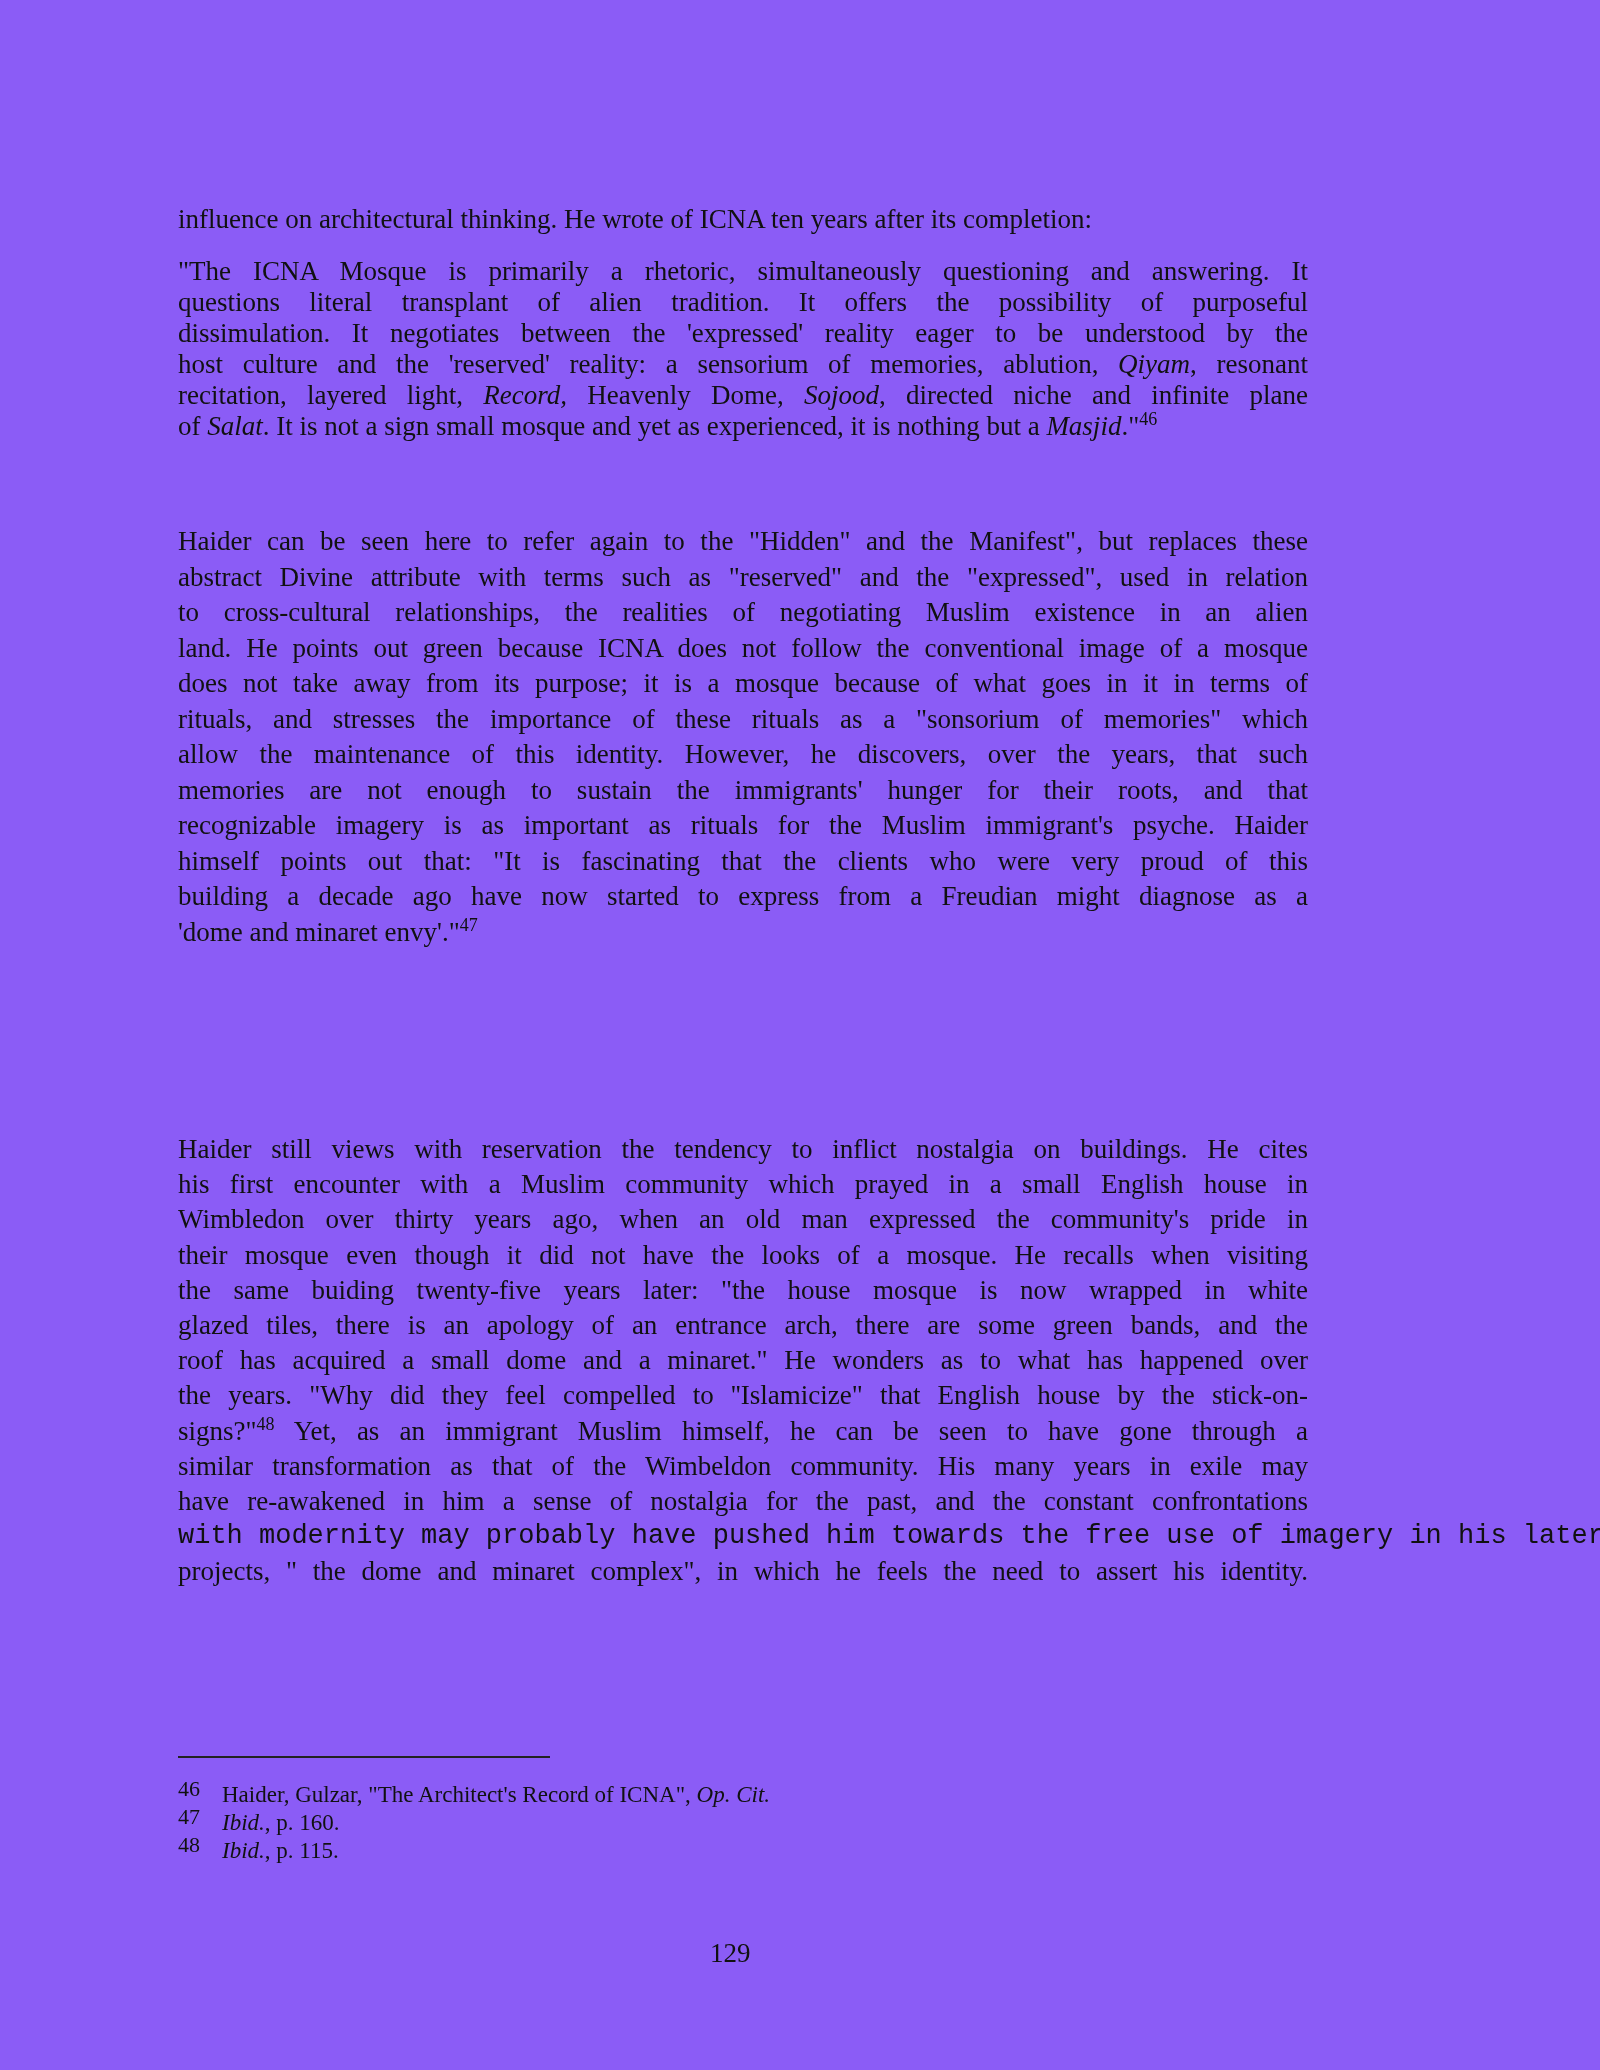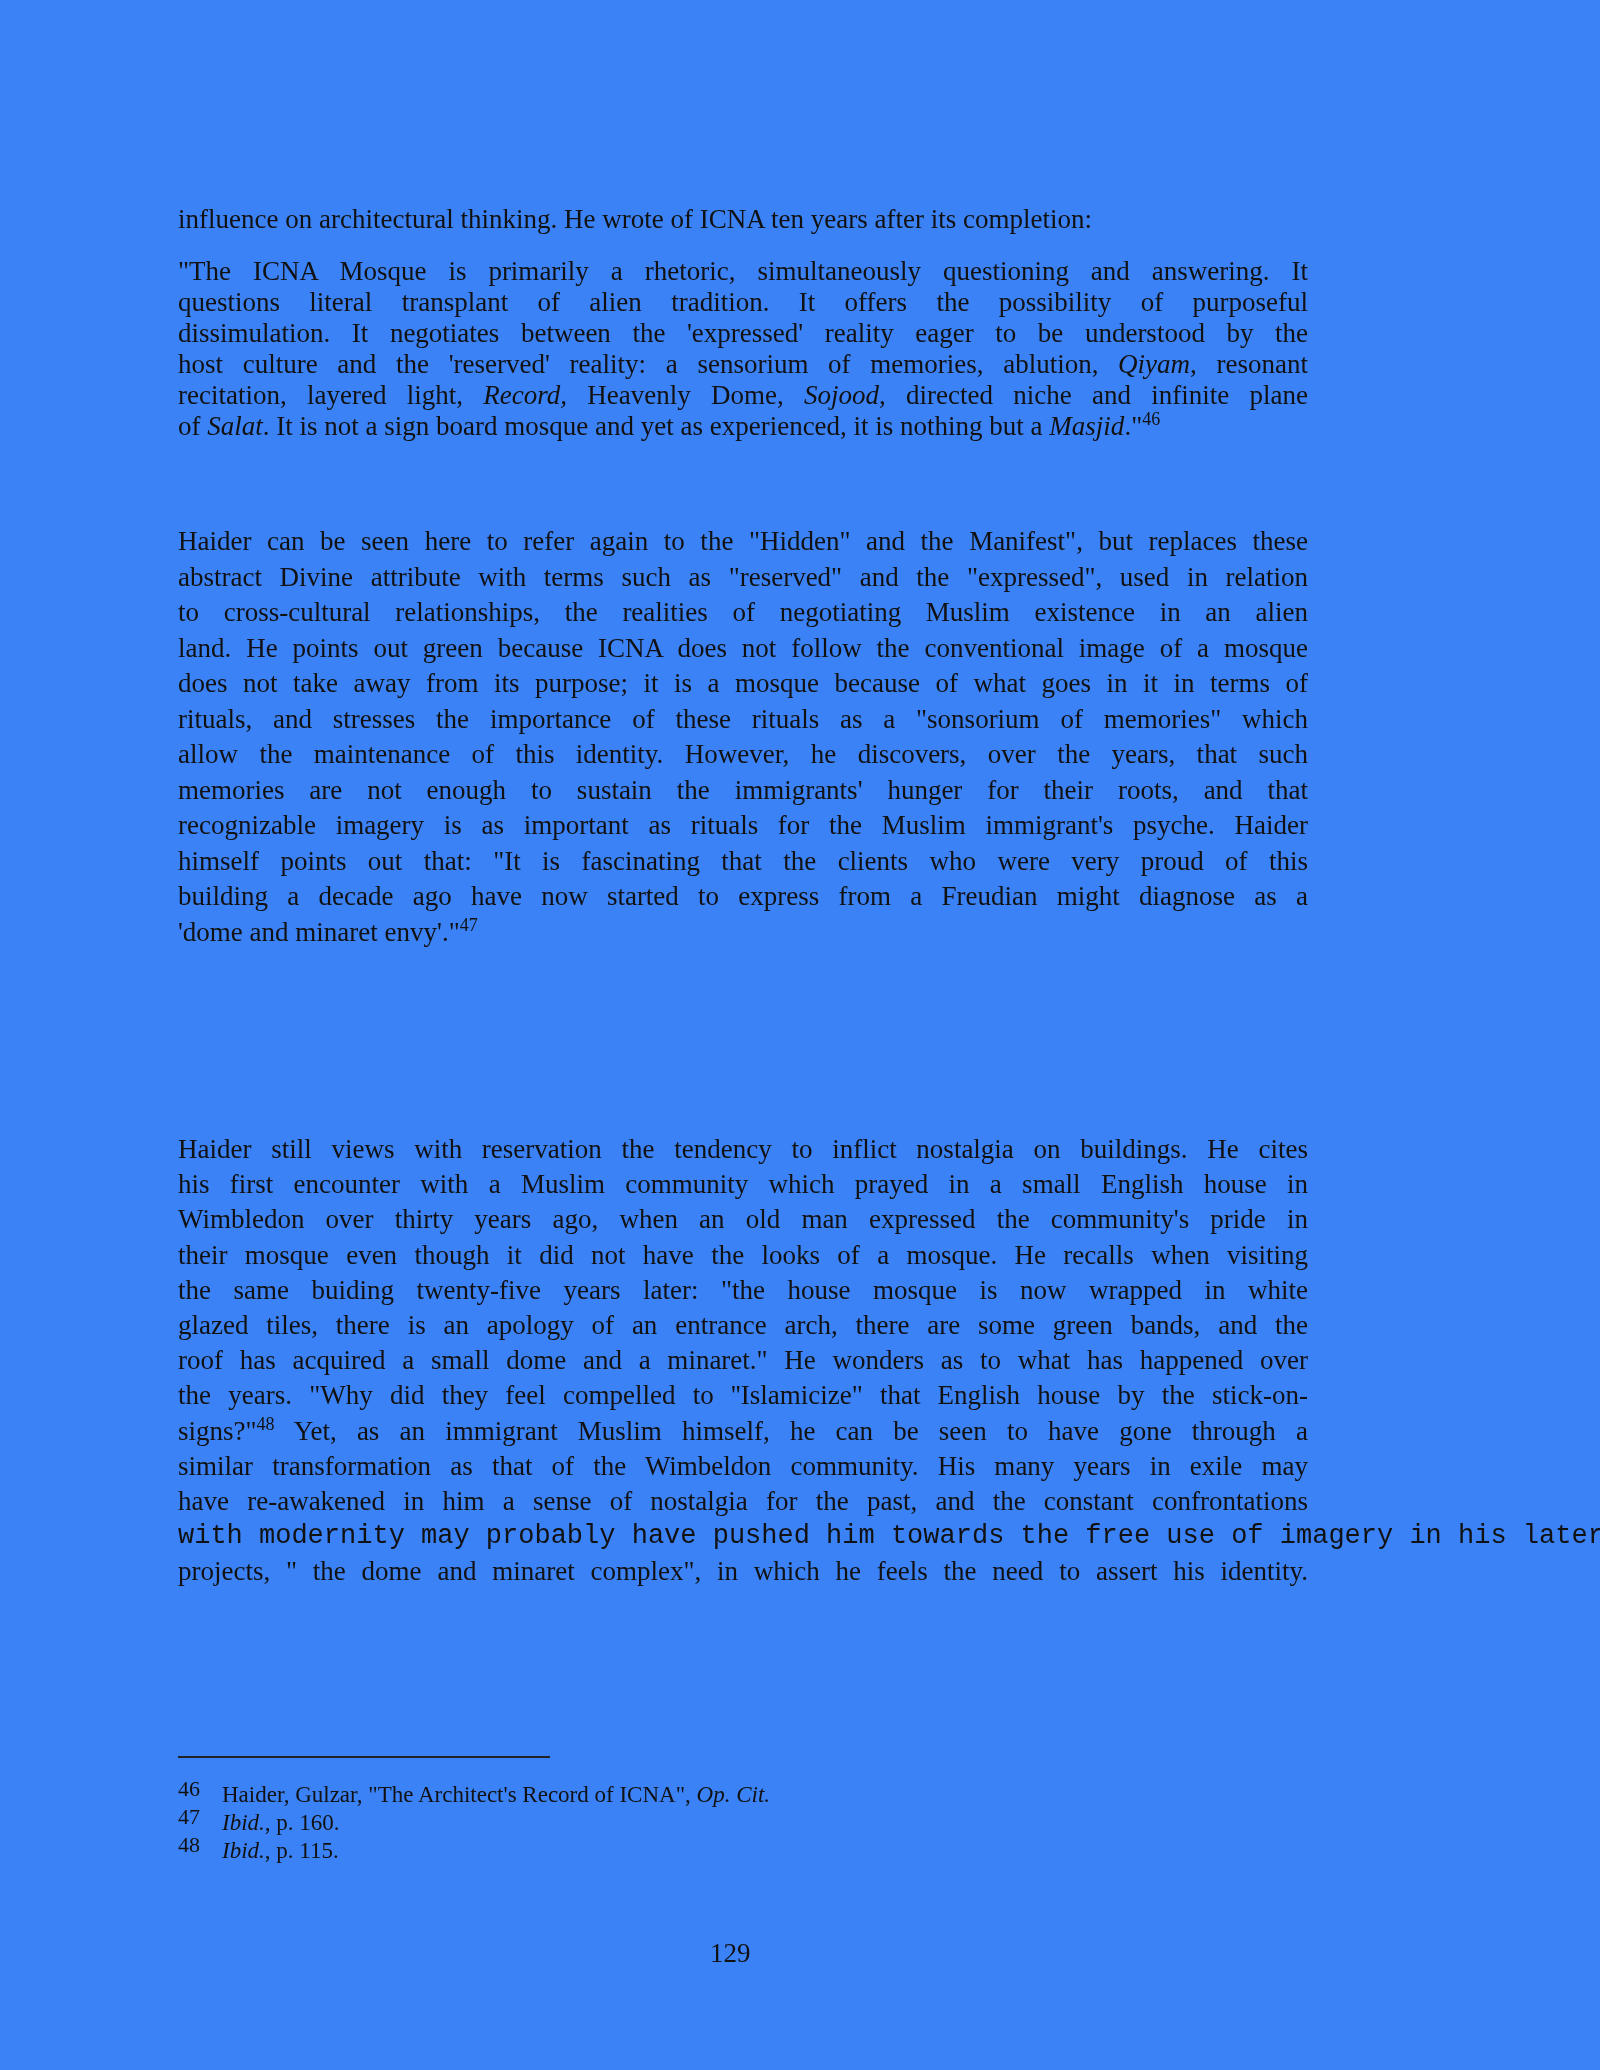--- a/index.html
+++ b/index.html
@@ -1,18 +1,18 @@
 <!DOCTYPE html>
 <html><head>
 <meta charset="utf-8">
 <style>
   html, body { margin: 0; padding: 0; background: #ffffff; }
   body { width: 1600px; height: 2070px; position: relative; overflow: hidden;
          font-family: "Liberation Serif", "DejaVu Serif", serif; color: #111111; }
-  .page { position: absolute; left: 0; top: 0; width: 1600px; height: 2070px; background: #3b82f6; }
+  .page { position: absolute; left: 0; top: 0; width: 1600px; height: 2070px; background: #8b5cf6; }
   .line { position: absolute; left: 178px; white-space: nowrap; font-size: 27px; line-height: 32px; }
   .quote .line { font-size: 27px; }
   .j { width: 1130px; text-align: justify; text-align-last: justify; }
   sup { font-size: 18px; vertical-align: 10px; line-height: 0; }
   .rule { position: absolute; left: 178px; top: 1756px; width: 372px; height: 0; border-top: 2px solid #222; }
   .fn { position: absolute; left: 178px; font-size: 23px; line-height: 28px; white-space: nowrap; }
   .fn .num { display: inline-block; width: 44px; font-size: 22px; vertical-align: 6px; }
   .pagenum { position: absolute; left: 710px; top: 1938px; font-size: 27px; }
 </style>
 </head>
@@ -20,21 +20,21 @@
 
 <div class="page">
   <div class="line" style="top:203px;">influence on architectural thinking. He wrote of ICNA ten years after its completion:</div>
 
   <div class="quote" id="quote">
       <div class="line j" style="top: 255px;"><span>"The ICNA Mosque is primarily a rhetoric, simultaneously questioning and answering. It</span></div>
       <div class="line j" style="top: 286px;"><span>questions literal transplant of alien tradition. It offers the possibility of purposeful</span></div>
       <div class="line j" style="top: 317px;"><span>dissimulation. It negotiates between the 'expressed' reality eager to be understood by the</span></div>
       <div class="line j" style="top: 348px;"><span>host culture and the 'reserved' reality: a sensorium of memories, ablution, </span><i>Qiyam</i><span>, resonant</span></div>
       <div class="line j" style="top: 379px;"><span>recitation, layered light, </span><i>Record,</i><span> Heavenly Dome, </span><i>Sojood</i><span>, directed niche and infinite plane</span></div>
-      <div class="line" style="top: 410px;"><span>of </span><i>Salat</i><span>. It is not a sign board mosque and yet as experienced, it is nothing but a </span><i>Masjid</i><span>."</span><sup>46</sup></div>
+      <div class="line" style="top: 410px;"><span>of </span><i>Salat</i><span>. It is not a sign small mosque and yet as experienced, it is nothing but a </span><i>Masjid</i><span>."</span><sup>46</sup></div>
     </div>
   <div id="p1">
       <div class="line j" style="top: 525px;"><span>Haider can be seen here to refer again to the "Hidden" and the Manifest", but replaces these</span></div>
       <div class="line j" style="top: 560.5px;"><span>abstract Divine attribute with terms such as "reserved" and the "expressed", used in relation</span></div>
       <div class="line j" style="top: 596px;"><span>to cross-cultural relationships, the realities of  negotiating Muslim existence in an alien</span></div>
       <div class="line j" style="top: 631.5px;"><span>land. He points out green because ICNA does not follow the conventional image of a mosque</span></div>
       <div class="line j" style="top: 667px;"><span>does not take away from its purpose; it is a mosque because of what goes in it in terms of</span></div>
       <div class="line j" style="top: 702.5px;"><span>rituals, and stresses the importance of these rituals as a "sonsorium of memories" which</span></div>
       <div class="line j" style="top: 738px;"><span>allow the maintenance of this identity. However, he discovers, over the years, that such</span></div>
       <div class="line j" style="top: 773.5px;"><span>memories are not enough to sustain the immigrants' hunger for their roots, and that</span></div>

